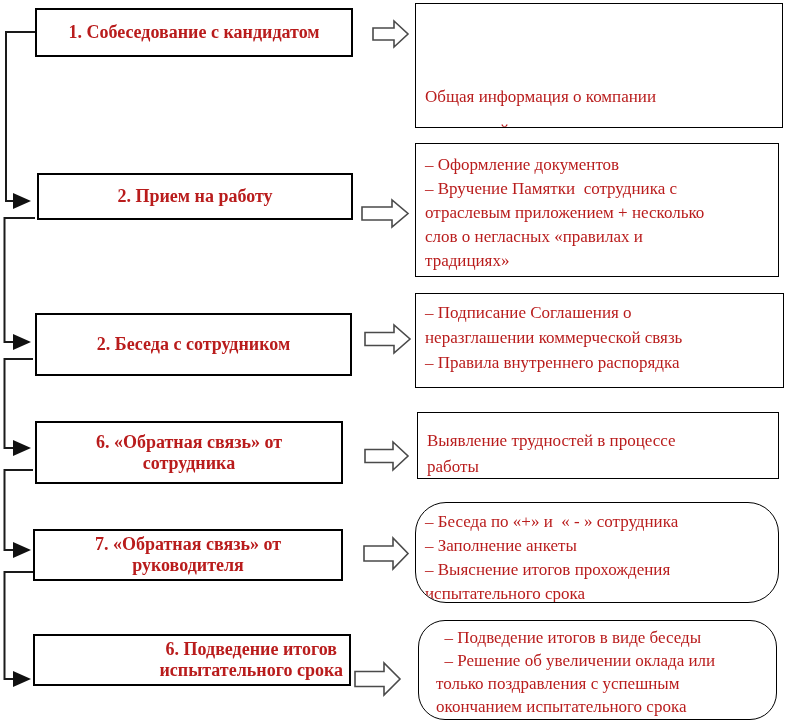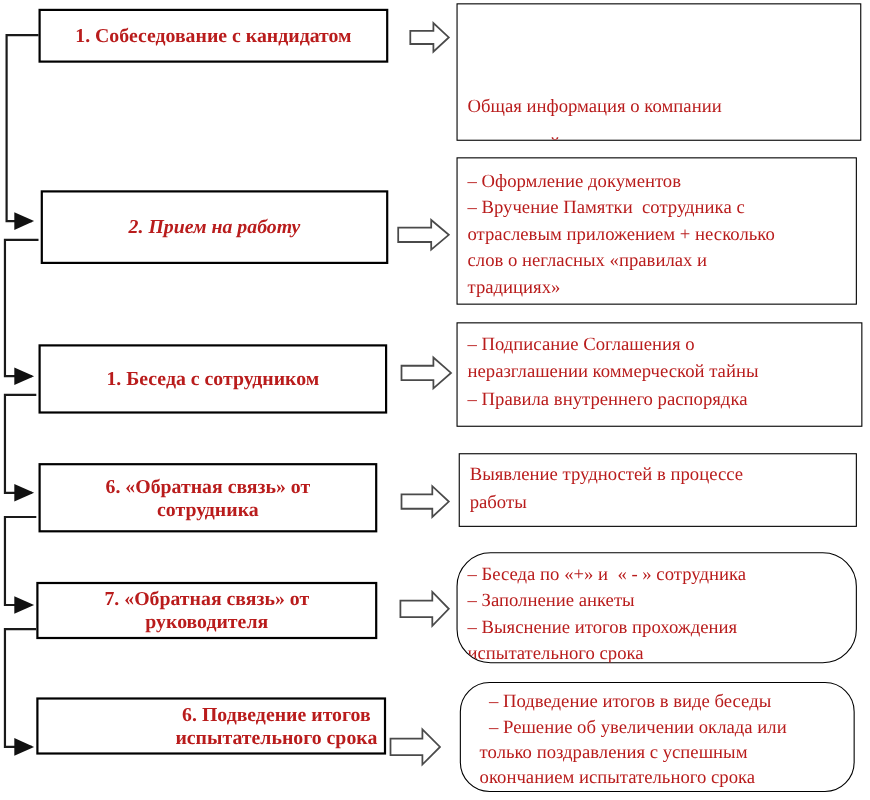--- a/index.html
+++ b/index.html
@@ -22,30 +22,30 @@
     padding:2px 6px;
   }
   .detail-box{
     border:1.5px solid #000;
     font-size:17px;line-height:24px;
     white-space:pre-wrap;
     overflow:hidden;
   }
   
   .l1{left:35px;top:8px;width:318px;height:49px;}
-  .l2{left:37px;top:173px;width:316px;height:67px;font-style:italic;}
+  .l2{left:37px;top:173px;width:316px;height:47px;}
   .l3{left:35px;top:313px;width:317px;height:63px;}
   .l4{left:35px;top:421px;width:308px;height:63px;}
   .l5{left:33px;top:529px;width:310px;height:52px;}
   .l6{left:33px;top:634px;width:318px;height:52px;justify-content:flex-end;}
   
   .r1{left:415px;top:3px;width:368px;height:125px;padding:8px 8px 0 9px;line-height:22px;}
   .r2{left:415px;top:143px;width:364px;height:134px;padding:9px 8px 0 9px;}
   .r3{left:415px;top:293px;width:369px;height:95px;padding:6px 8px 0 9px;line-height:25px;}
-  .r4{left:417px;top:412px;width:362px;height:67px;padding:5px 8px 0 9px;line-height:26px;}
+  .r4{left:417px;top:412px;width:362px;height:67px;padding:15px 8px 0 9px;line-height:26px;}
   .r5{left:415px;top:502px;width:364px;height:101px;padding:7px 8px 0 9px;border-radius:31px;}
   .r6{left:418px;top:620px;width:359px;height:100px;padding:5px 8px 0 17px;line-height:23px;border-radius:27px;}
   .r1 .ln{white-space:pre;margin-top:30px;}
   .r1 .clip-frag{position:absolute;left:84px;top:116px;font-size:17px;}
 </style>
 </head>
 <body>
 
 <div class="canvas">
 
@@ -65,42 +65,42 @@
     <path d="M373,28 L394,28 L394,21 L408,34 L394,47 L394,40 L373,40 Z" fill="#fff" stroke="#4a4a4a" stroke-width="1.6"></path>
     <path d="M362,207 L392,207 L392,200 L408,213.5 L392,227 L392,220 L362,220 Z" fill="#fff" stroke="#4a4a4a" stroke-width="1.6"></path>
     <path d="M365,332.5 L394,332.5 L394,325 L410,339 L394,353 L394,345.5 L365,345.5 Z" fill="#fff" stroke="#4a4a4a" stroke-width="1.6"></path>
     <path d="M365,449.5 L393,449.5 L393,442 L408,456 L393,470 L393,462.5 L365,462.5 Z" fill="#fff" stroke="#4a4a4a" stroke-width="1.6"></path>
     <path d="M364,546 L393,546 L393,538 L408,553.5 L393,569 L393,561 L364,561 Z" fill="#fff" stroke="#4a4a4a" stroke-width="1.6"></path>
     <path d="M355,671.5 L384,671.5 L384,663 L400,679 L384,695 L384,686.5 L355,686.5 Z" fill="#fff" stroke="#4a4a4a" stroke-width="1.6"></path>
   </svg>
 
   <div class="box step-box l1"><span>1. Собеседование с кандидатом</span></div>
   <div class="box step-box l2"><span>2. Прием на работу</span></div>
-  <div class="box step-box l3"><span>1. Беседа с сотрудником</span></div>
+  <div class="box step-box l3"><span>2. Беседа с сотрудником</span></div>
   <div class="box step-box l4"><span>6. «Обратная связь» от
 сотрудника</span></div>
   <div class="box step-box l5"><span>7. «Обратная связь» от
 руководителя</span></div>
   <div class="box step-box l6"><span>6. Подведение итогов
 испытательного срока</span></div>
 
   <div class="box detail-box r1">
     <div class="ln">Общая информация о компании</div>
     <div class="ln">Общая информация о вакансии:</div>
     
     
     <span class="clip-frag">й</span>
   </div>
   <div class="box detail-box r2">– Оформление документов
 – Вручение Памятки  сотрудника с
 отраслевым приложением + несколько
 слов о негласных «правилах и
 традициях»</div>
   <div class="box detail-box r3">– Подписание Соглашения о
-неразглашении коммерческой тайны
+неразглашении коммерческой связь
 – Правила внутреннего распорядка</div>
   <div class="box detail-box r4">Выявление трудностей в процессе
 работы</div>
   <div class="box detail-box r5">– Беседа по «+» и  « - » сотрудника
 – Заполнение анкеты
 – Выяснение итогов прохождения
 испытательного срока</div>
   <div class="box detail-box r6">  – Подведение итогов в виде беседы
   – Решение об увеличении оклада или
 только поздравления с успешным

